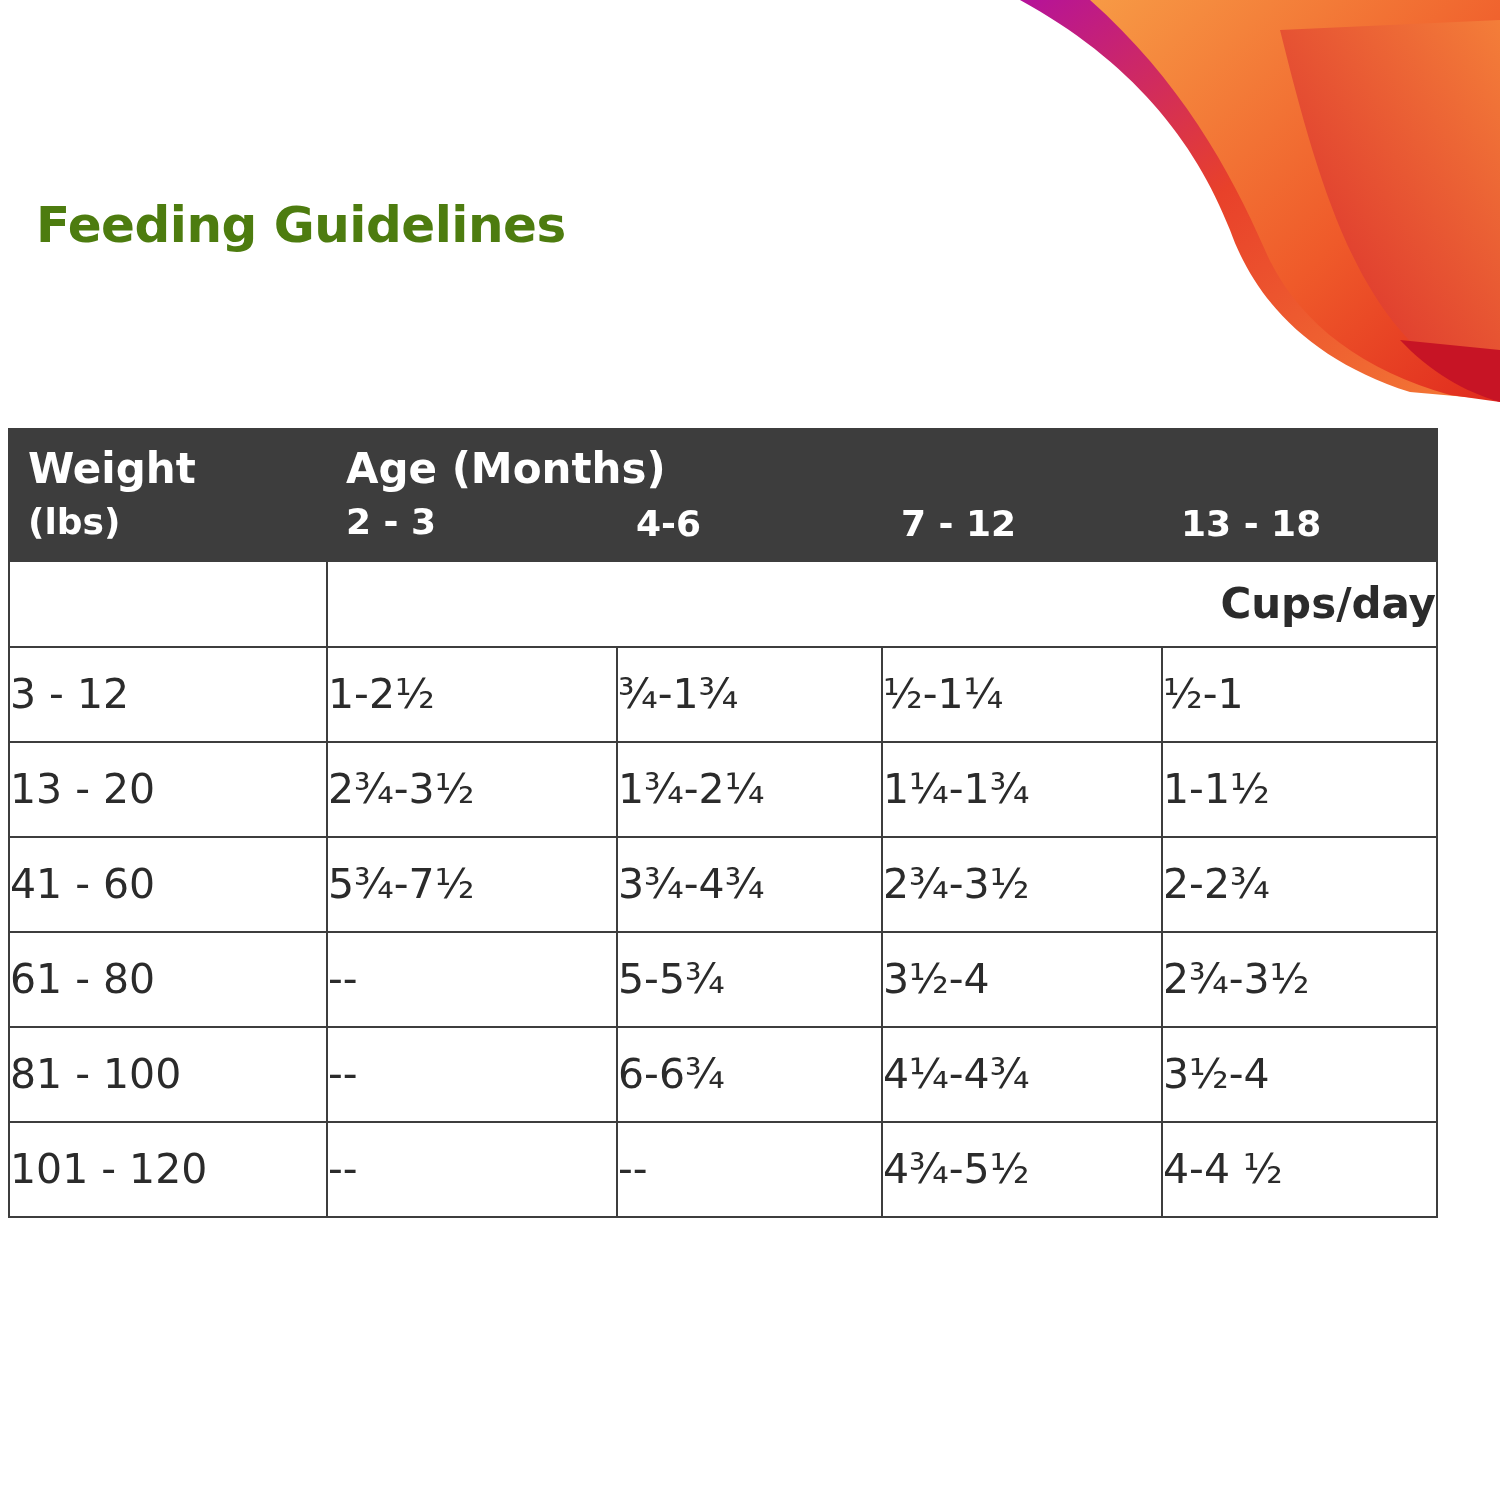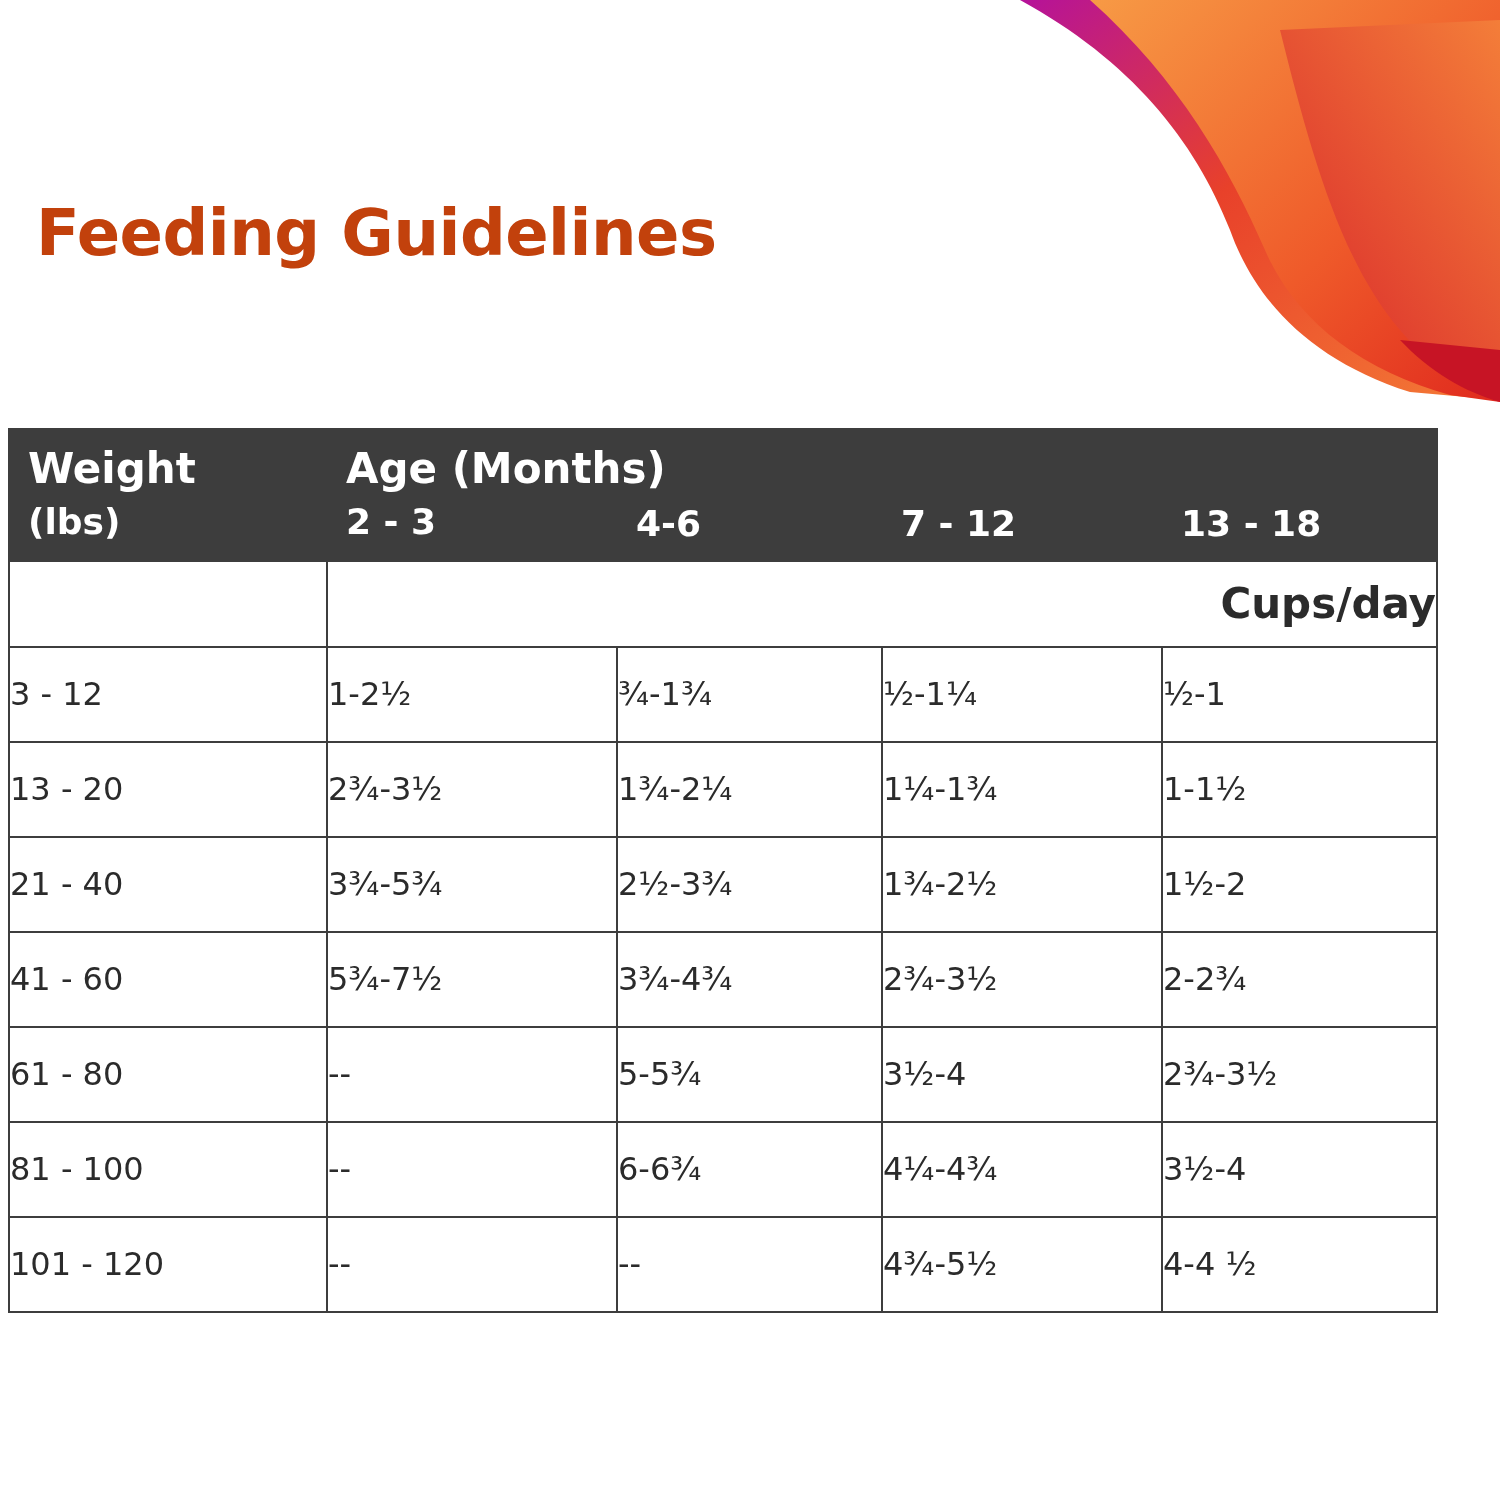--- a/index.html
+++ b/index.html
@@ -25,24 +25,24 @@
     height: 430px;
     overflow: hidden;
     pointer-events: none;
   }
 
   
   .page-title {
     position: absolute;
     left: 36px;
     top: 196px;
-    font-size: 64px;
+    font-size: 50px;
     font-weight: bold;
     letter-spacing: -0.5px;
-    color: #c2410c;
+    color: #4d7c0f;
     font-family: "DejaVu Sans", sans-serif;
     white-space: nowrap;
   }
 
   
   .table-wrap {
     position: absolute;
     left: 8px;
     top: 428px;
     width: 1272px;
@@ -90,21 +90,21 @@
     font-size: 42px;
     font-weight: bold;
     font-family: "DejaVu Sans", sans-serif;
     padding-left: 18px;
     color: #2b2b2b;
     text-align: right;
   }
 
   .data-row td {
     height: 93px;
-    font-size: 32px;
+    font-size: 41px;
     font-family: "DejaVu Sans", sans-serif;
     color: #2b2b2b;
     padding-left: 18px;
     white-space: nowrap;
   }
 
   .footer-row td {
     height: 105px;
     font-size: 43px;
     font-family: "DejaVu Sans", sans-serif;
@@ -206,27 +206,20 @@
         <td>½-1</td>
       </tr>
       <tr class="data-row">
         <td>13 - 20</td>
         <td>2¾-3½</td>
         <td>1¾-2¼</td>
         <td>1¼-1¾</td>
         <td>1-1½</td>
       </tr>
       <tr class="data-row">
-        <td>21 - 40</td>
-        <td>3¾-5¾</td>
-        <td>2½-3¾</td>
-        <td>1¾-2½</td>
-        <td>1½-2</td>
-      </tr>
-      <tr class="data-row">
         <td>41 - 60</td>
         <td>5¾-7½</td>
         <td>3¾-4¾</td>
         <td>2¾-3½</td>
         <td>2-2¾</td>
       </tr>
       <tr class="data-row">
         <td>61 - 80</td>
         <td>--</td>
         <td>5-5¾</td>

